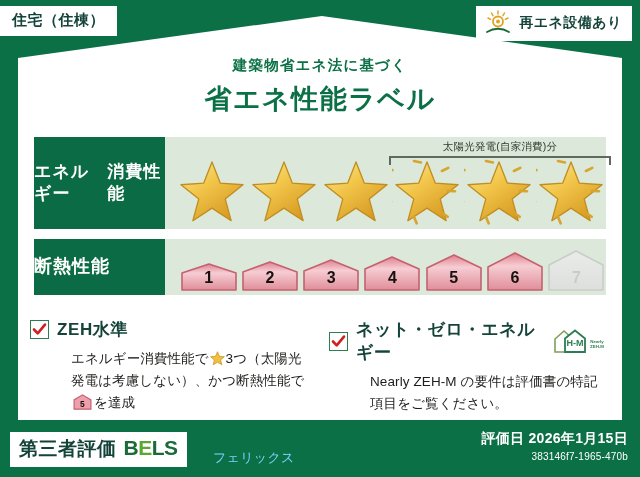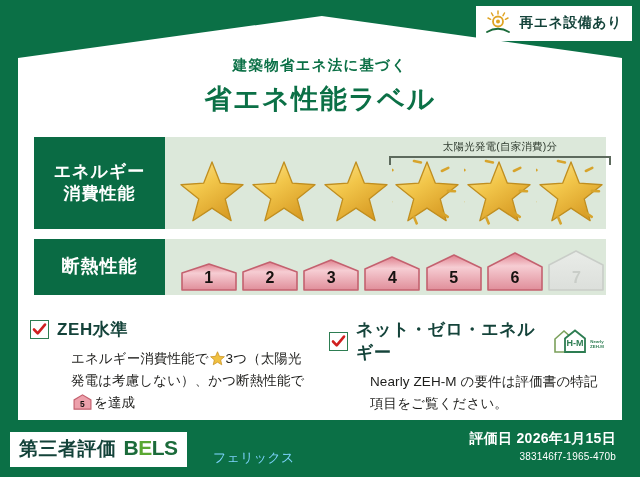--- a/index.html
+++ b/index.html
@@ -73,22 +73,22 @@
     display: flex; align-items: stretch;
     z-index: 5;
   }
   #row-energy { left: 34px; top: 137px; width: 572px; height: 92px; }
   #row-insul  { left: 34px; top: 239px; width: 572px; height: 56px; }
 
   .perf-key {
     width: 131px;
     background: #0a6b44;
     color: #ffffff;
-    display: flex; flex-direction: column;
-    align-items: center; justify-content: center;
+    display: flex; flex-direction: row;
+    align-items: center; justify-content: space-between;
     font-weight: bold;
     letter-spacing: 1px;
     line-height: 1.32;
   }
   #row-energy .perf-key { font-size: 17px; }
   #row-insul  .perf-key { font-size: 18px; }
 
   .perf-val {
     flex: 1;
     background: #dce8da;
@@ -172,21 +172,21 @@
     color: #1d1d1b;
     letter-spacing: 0.1px;
     margin-left: 41px;
   }
   .inline-star { width: 15px; height: 15px; vertical-align: -3px; margin: 0 1px; }
   .inline-badge { width: 19px; height: 16px; vertical-align: -3px; margin: 0 2px; }
 
   
   .footer {
     position: absolute;
-    left: 0; right: 12px; bottom: 0; height: 59px;
+    left: 0; right: 0; bottom: 0; height: 59px;
     z-index: 6;
   }
   .bels-chip {
     position: absolute;
     left: 10px; top: 14px;
     background: #ffffff;
     padding: 4px 9px 5px 9px;
     display: flex; align-items: baseline; gap: 7px;
   }
   .bels-jp {
@@ -215,20 +215,21 @@
   .eval-date { font-size: 14px; font-weight: bold; letter-spacing: 0.3px; }
   .eval-id { margin-top: 3px; font-size: 10px; letter-spacing: 0.2px; }
 </style>
 </head>
 <body>
 
 <div id="label-root">
 
   <div class="inner-body"></div>
 
+  <div class="house-tag">住宅（住棟）</div>
 
   <div class="renew-badge">
     <span>
       <svg class="sun-icon" viewBox="0 0 28 26">
         <g stroke="#e0a424" stroke-width="1.5" stroke-linecap="round">
           <line x1="14" y1="1" x2="14" y2="4"></line>
           <line x1="7.5" y1="3" x2="9" y2="5.6"></line>
           <line x1="20.5" y1="3" x2="19" y2="5.6"></line>
           <line x1="4" y1="8" x2="6.6" y2="9.3"></line>
           <line x1="24" y1="8" x2="21.4" y2="9.3"></line>

